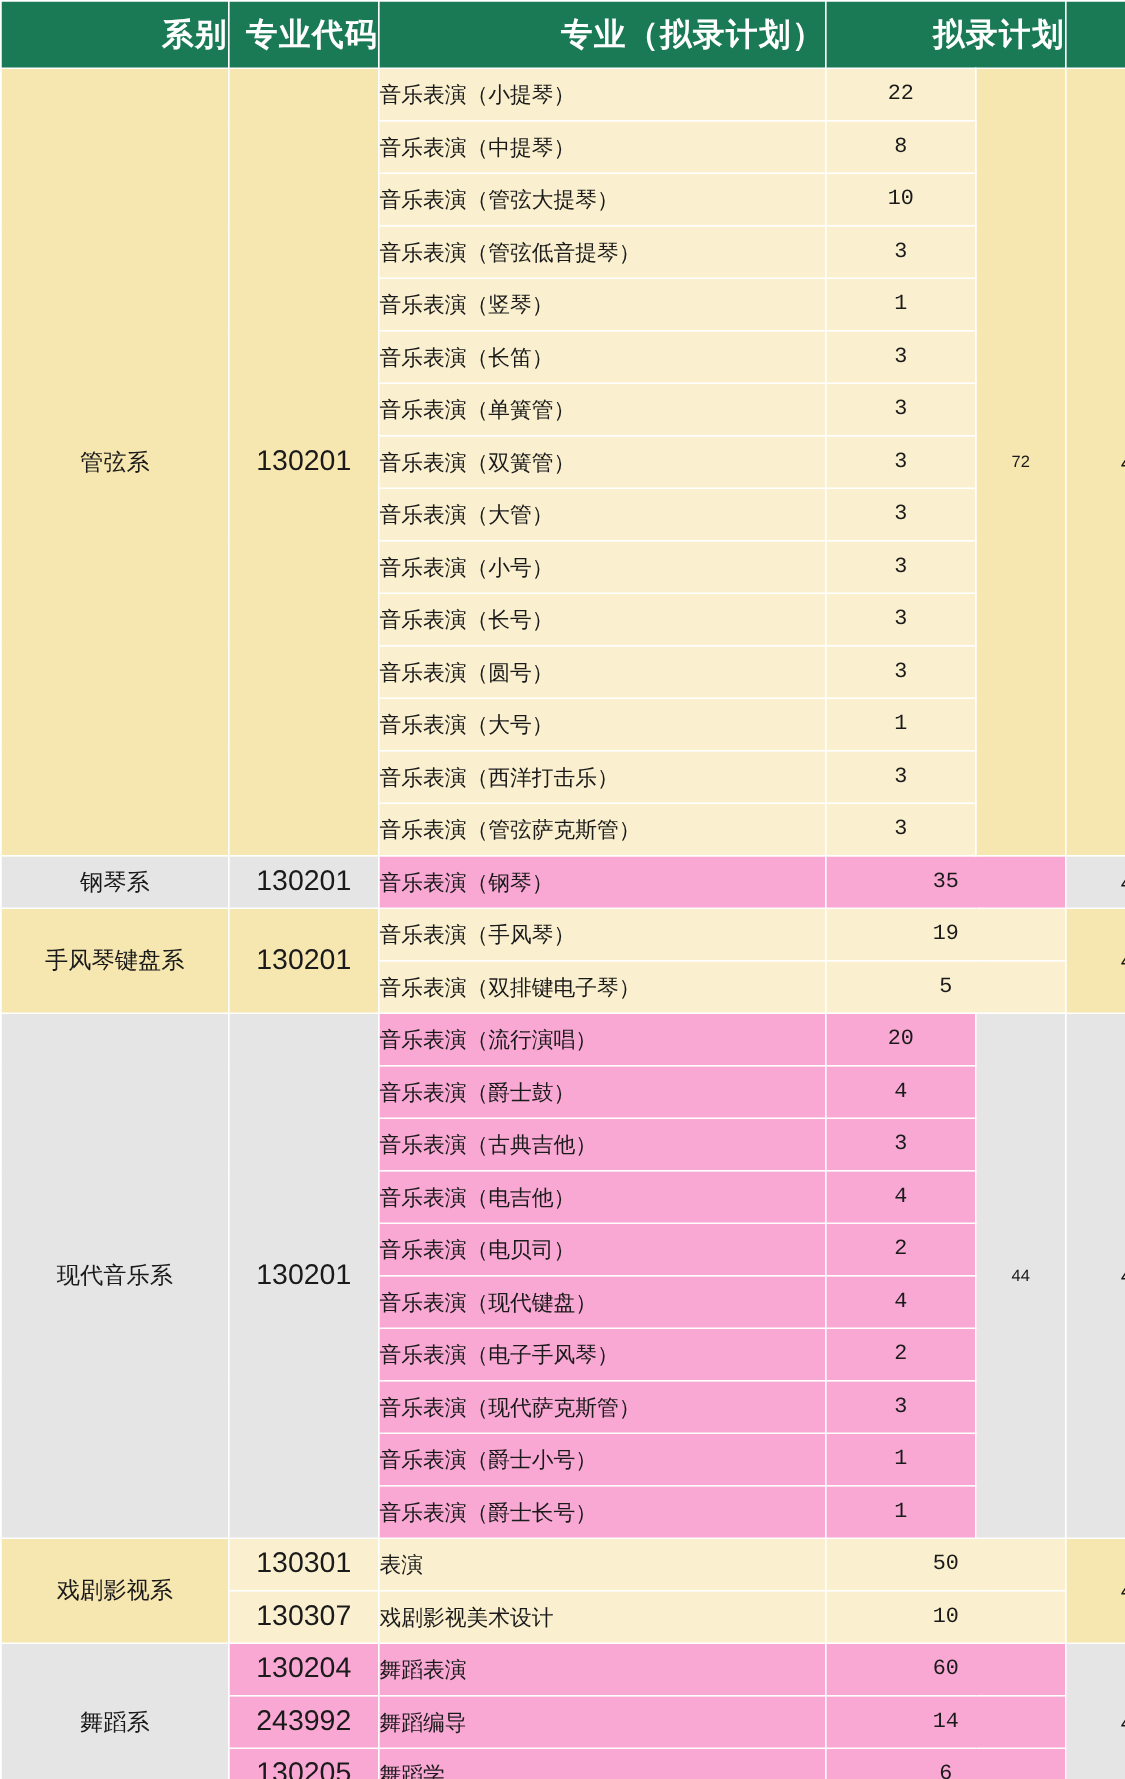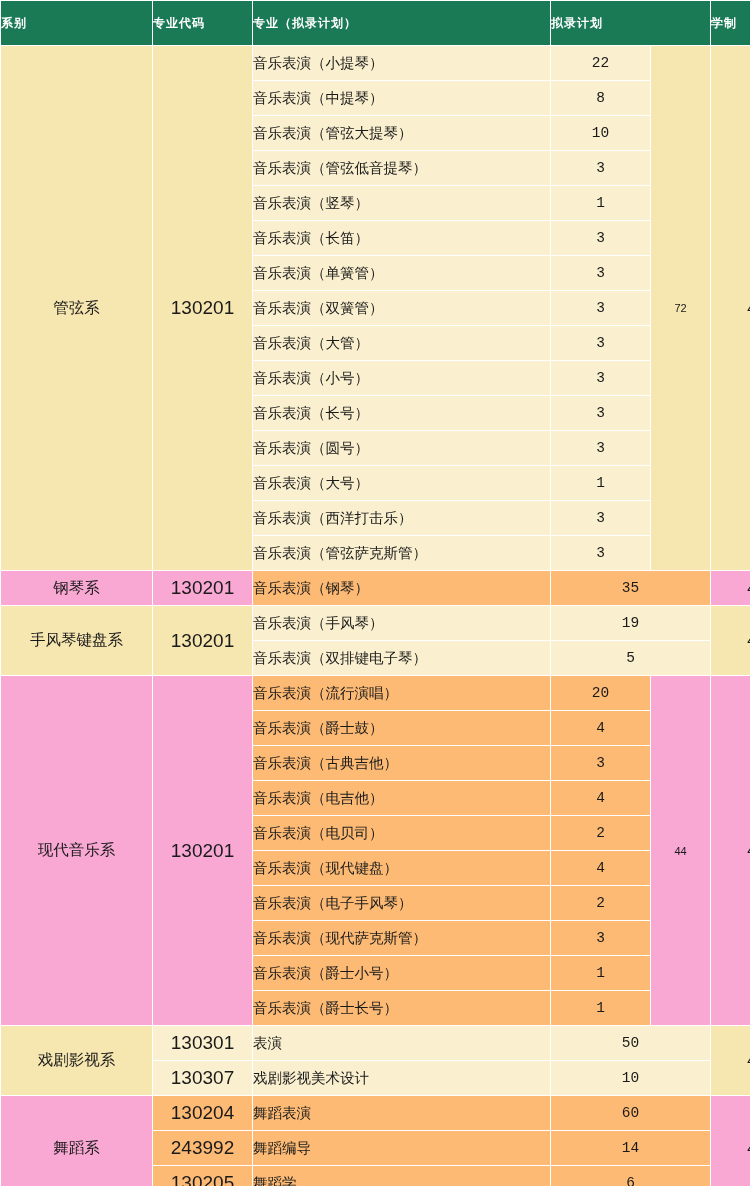--- a/index.html
+++ b/index.html
@@ -17,24 +17,24 @@
     width: 750px;
     table-layout: fixed;
   }
   table.plan-table td, table.plan-table th {
     border: 1px solid #ffffff;
     padding: 0;
   }
   thead th {
     background: #1a7a55;
     color: #ffffff;
-    font-size: 12px;
+    font-size: 21px;
     font-weight: bold;
     height: 44px;
-    text-align: left;
+    text-align: right;
     vertical-align: middle;
     letter-spacing: 1px;
     border: 1px solid #ffffff;
   }
   
   col.c-dept  { width: 152px; }
   col.c-code  { width: 100px; }
   col.c-major { width: 298px; }
   col.c-plan  { width: 100px; }
   col.c-sum   { width: 0px; }
@@ -46,22 +46,22 @@
     vertical-align: middle;
     height: 34px;
   }
   td.major {
     text-align: left;
     padding-left: 10px;
   }
   
   .y  { background: #f6e6b0; }   
   .y2 { background: #faf0cf; }   
-  .b  { background: #f9a8d4; margin-top: 11px; }   
-  .b2 { background: #fdba74; }   
+  .b  { background: #e5e5e5; margin-top: 11px; }   
+  .b2 { background: #f9a8d4; }   
   .dept { font-size: 15.5px; }
   .code { font-size: 19px; }
   .years { font-size: 14.5px; }
   .plan { font-size: 14.5px; font-family: Liberation Mono, monospace; }
   .sum { font-size: 11px; }
 </style>
 </head>
 <body>
 
 <table class="plan-table">

